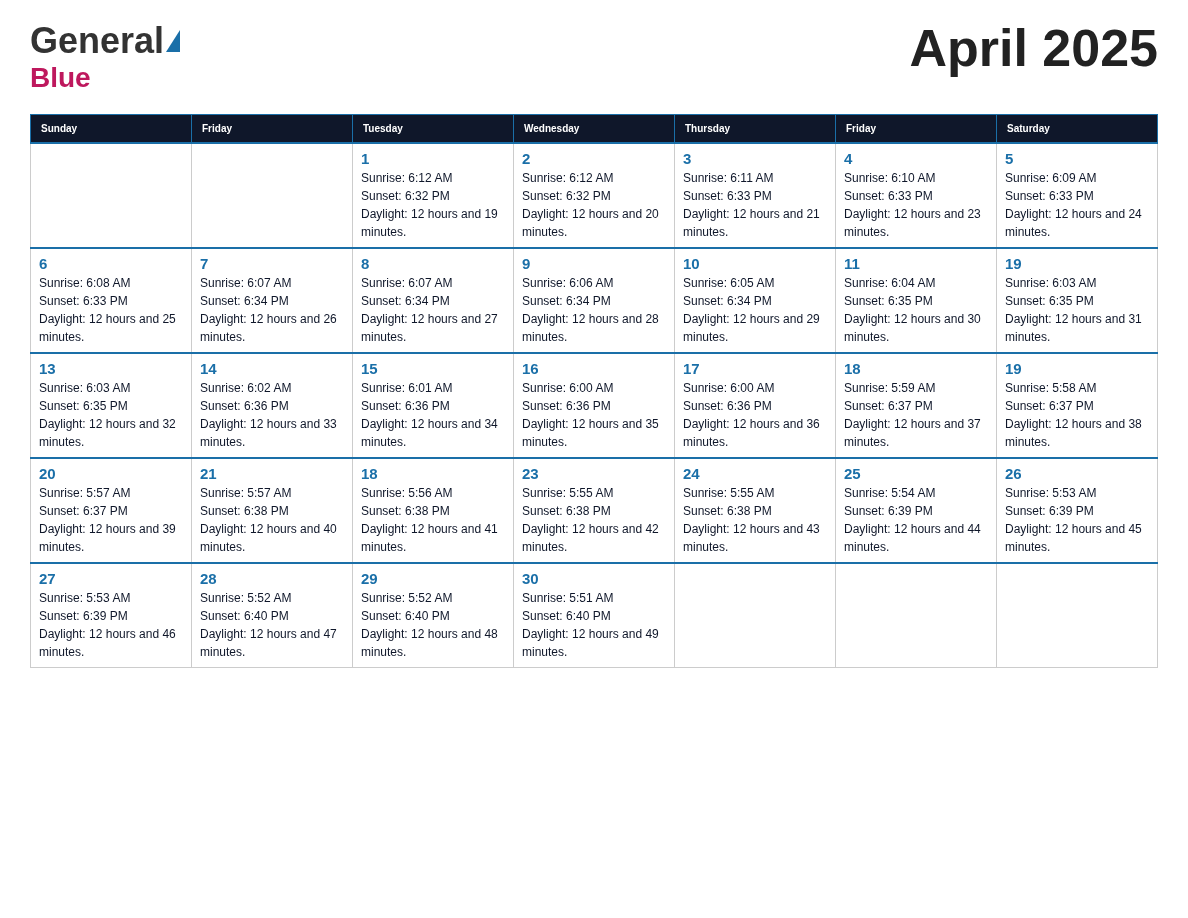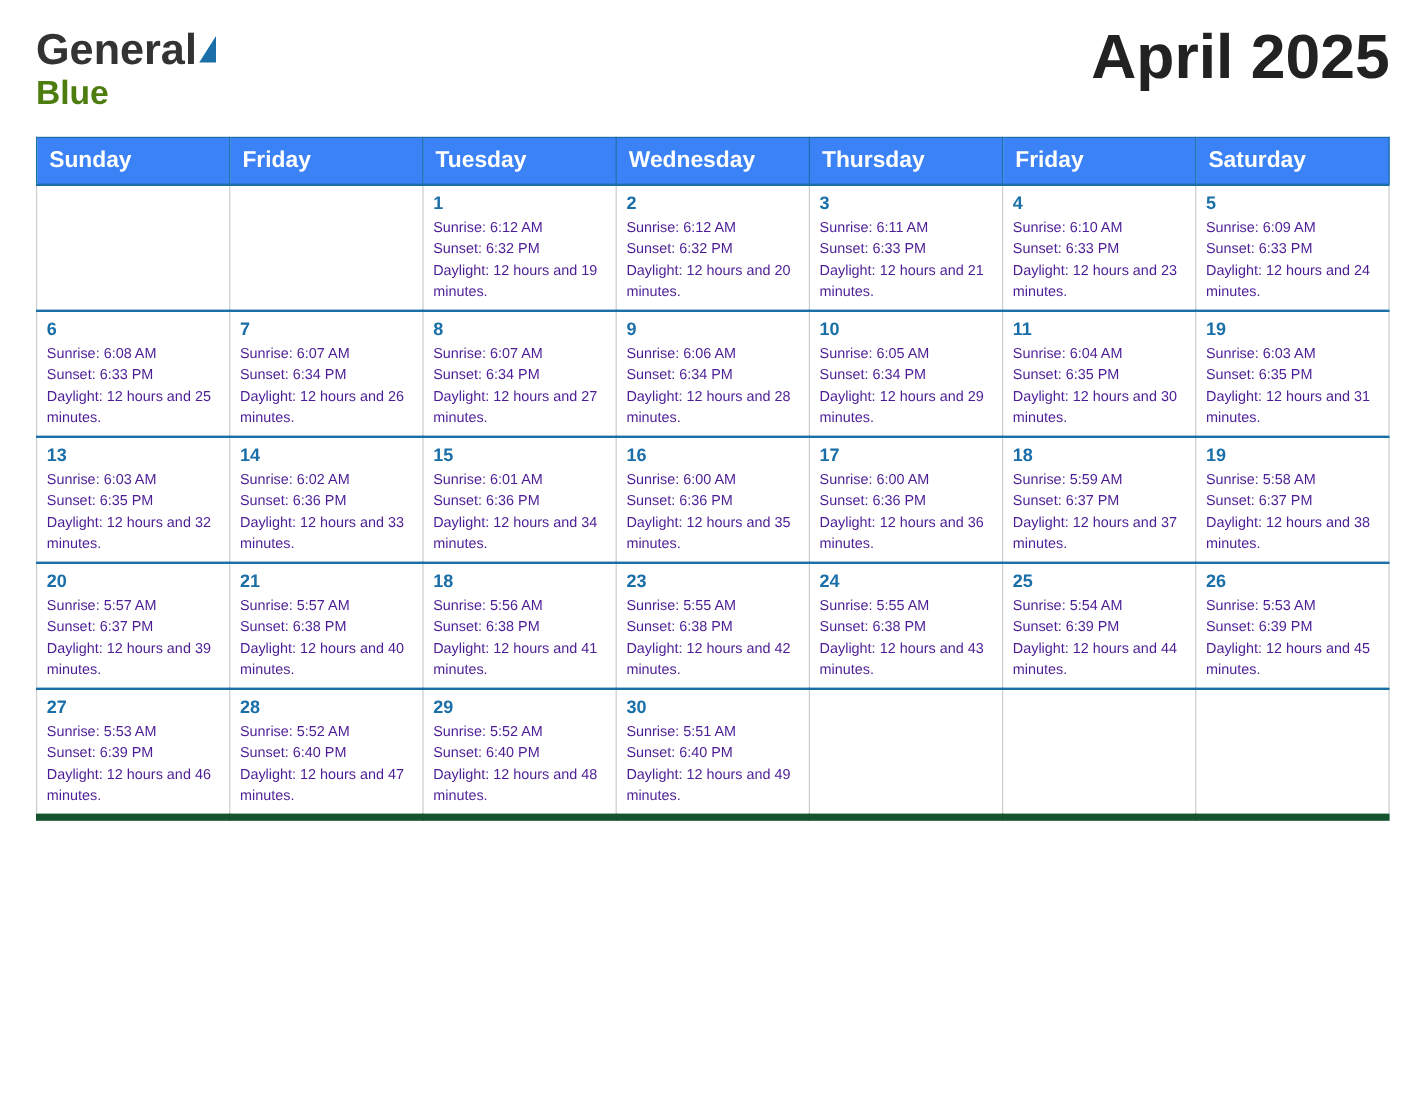--- a/index.html
+++ b/index.html
@@ -32,21 +32,21 @@
     .logo-triangle {
       width: 0;
       height: 0;
       border-left: 14px solid transparent;
       border-right: 0px solid transparent;
       border-bottom: 22px solid #1a6fa8;
       margin: 0 2px;
       display: inline-block;
     }
     .logo-blue {
-      color: #4d7c0f;
+      color: #be185d;
       font-size: 28px;
       font-weight: bold;
       text-align: right;
     }
     .title-block {
       text-align: right;
     }
     .month-year {
       font-size: 52px;
       font-weight: bold;
@@ -57,23 +57,23 @@
       font-size: 22px;
       color: #444;
       margin-top: 4px;
     }
     .calendar {
       width: 100%;
       border-collapse: collapse;
       border: 1px solid #aaa;
     }
     .calendar th {
-      background-color: #3b82f6;
+      background-color: #0f172a;
       color: #fff;
-      font-size: 19px;
+      font-size: 10px;
       font-weight: bold;
       padding: 8px 10px;
       text-align: left;
       border: 1px solid #1a6fa8;
     }
     .calendar td {
       border: 1px solid #ccc;
       vertical-align: top;
       padding: 6px 8px;
       width: 14.28%;
@@ -82,32 +82,32 @@
       color: #222;
     }
     .day-number {
       font-size: 15px;
       font-weight: bold;
       color: #1a6fa8;
       display: block;
       margin-bottom: 2px;
     }
     .day-info {
-      color: #4c1d95;
+      color: #0f172a;
       font-size: 12px;
       line-height: 1.5;
     }
     .empty-cell {
       background: #fff;
     }
     .calendar tr {
       border-bottom: 2px solid #1a6fa8;
     }
     .calendar tbody tr:last-child {
-      border-bottom: 6px solid #14532d;
+      border-bottom: 1px solid #14532d;
     }
   </style>
 </head>
 <body>
 
 <div class="header">
   <div class="logo">
     <div class="logo-text">
       <span class="logo-general">General</span>
       <span class="logo-triangle"></span>

